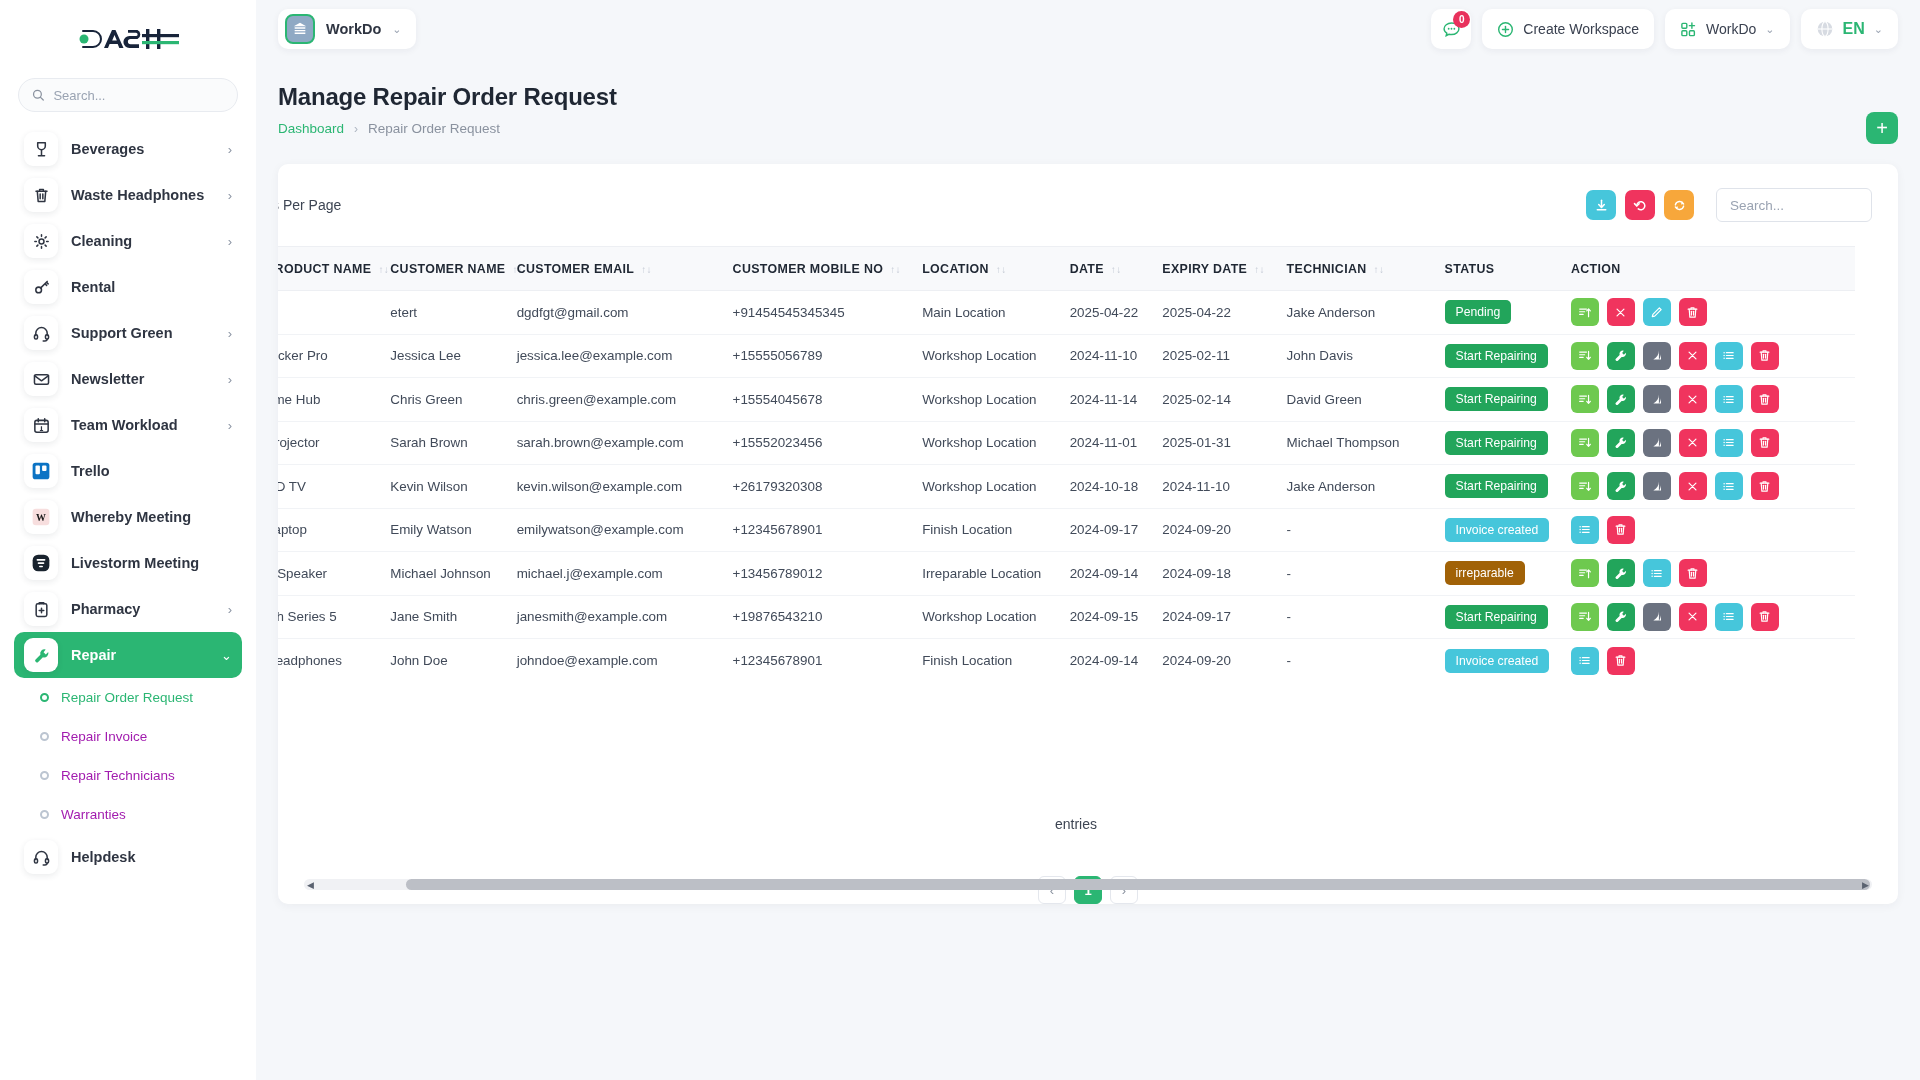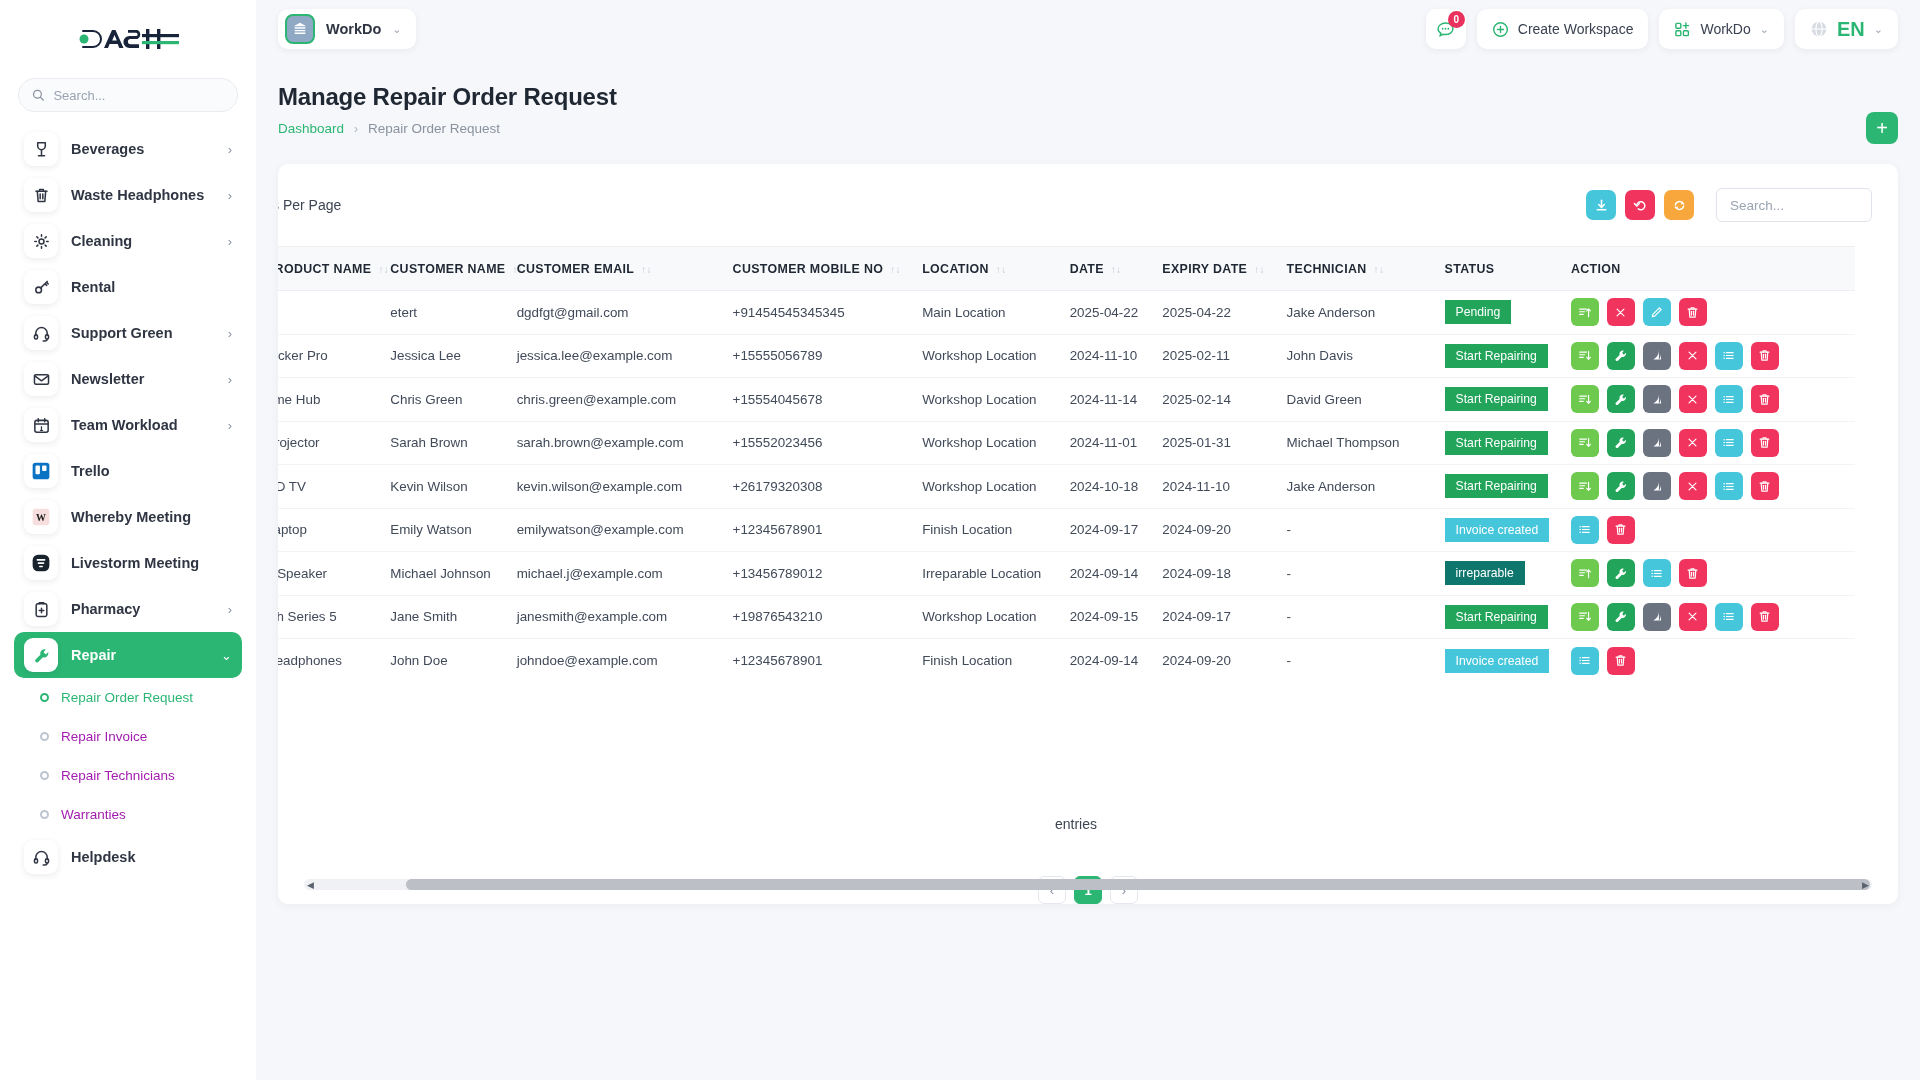--- a/index.html
+++ b/index.html
@@ -72,21 +72,21 @@
     align-items: center; gap: 9px; padding: 0 15px; margin-left: 11px;
     box-shadow: 0 2px 7px rgba(30,40,60,.06); cursor: pointer;
   }
   .hdr-btn.square { width: 40px; padding: 0; justify-content: center; position: relative; }
   .hdr-label { font-size: 14px; color: #3a4150; font-weight: 500; }
   .badge0 {
     position: absolute; top: 2px; right: 1px; min-width: 17px; height: 17px;
     background: #e8315c; border-radius: 9px; color: #fff; font-size: 10px;
     display: flex; align-items: center; justify-content: center; padding: 0 4px; font-weight: 600;
   }
-  .lang-txt { font-size: 20px; color: #2bb673; font-weight: 600; }
+  .lang-txt { font-size: 16px; color: #2bb673; font-weight: 600; }
   .hchev { color: #9aa3b2; font-size: 11px; }
 
   
   #main { position: absolute; left: 256px; top: 58px; width: 1664px; height: 1022px; padding: 0 22px; }
   .page-title { font-size: 24px; font-weight: 700; color: #1f2733; margin-top: 25px; letter-spacing: -.2px; }
   .crumbs { display: flex; align-items: center; gap: 10px; margin-top: 10px; font-size: 13.5px; }
   .crumb-link { color: #2bb673; cursor: pointer; }
   .crumb-sep { color: #aeb6c2; font-size: 12px; }
   .crumb-cur { color: #8a929f; }
   .add-btn {
@@ -120,21 +120,21 @@
     letter-spacing: .35px; text-align: left; height: 44px; padding: 0 11px;
     border-top: 1px solid #edeff3; border-bottom: 1px solid #edeff3; white-space: nowrap;
   }
   .sortico { color: #c3c9d4; font-size: 10px; margin-left: 7px; font-weight: 400; }
   tbody td {
     font-size: 13.4px; color: #414a59; height: 43.5px; padding: 0 11px;
     border-bottom: 1px solid #f1f3f6; white-space: nowrap; overflow: hidden;
   }
   tbody tr:last-child td { border-bottom: none; }
   .status-pill {
-    display: inline-block; padding: 5px 11px; border-radius: 0; color: #fff;
+    display: inline-block; padding: 5px 11px; border-radius: 5px; color: #fff;
     font-size: 12.2px; font-weight: 500; cursor: pointer; white-space: nowrap;
   }
   .acts { display: flex; gap: 8px; }
   .act {
     width: 28px; height: 28px; border-radius: 6px; display: flex; align-items: center;
     justify-content: center; cursor: pointer; color: #fff; flex: 0 0 28px;
   }
 
   .card-bottom { height: 88px; display: flex; align-items: center; padding: 0 26px; flex-direction: column; }
   .entries-txt { font-size: 14px; color: #3d4553; margin-left: -24px; }
@@ -748,21 +748,21 @@
             </tr>
             <tr>
               <td>h Speaker</td>
               <td>Michael Johnson</td>
               <td>michael.j@example.com</td>
               <td>+13456789012</td>
               <td>Irreparable Location</td>
               <td>2024-09-14</td>
               <td>2024-09-18</td>
               <td>-</td>
-              <td><span class="status-pill" style="background: #0f766e;">irreparable</span></td>
+              <td><span class="status-pill" style="background: #a16207;">irreparable</span></td>
               <td>
                 <div class="acts">
                   <span class="act" style="background: rgb(110, 201, 79);">
                     <svg width="15" height="15" viewBox="0 0 20 20">
                       <path d="M3.6 5.4 h9 M3.6 9 h6.6 M3.6 12.6 h4.6" fill="none" stroke="#ffffff" stroke-width="1.6" stroke-linecap="round" stroke-linejoin="round"></path>
                       <path d="M15.4 15.6 V5.4 M13 7.8 L15.4 5.2 17.8 7.8" fill="none" stroke="#ffffff" stroke-width="1.6" stroke-linecap="round" stroke-linejoin="round"></path>
                     </svg>
                   </span>
                   <span class="act" style="background: rgb(34, 165, 91);">
                     <svg width="15" height="15" viewBox="0 0 20 20">

